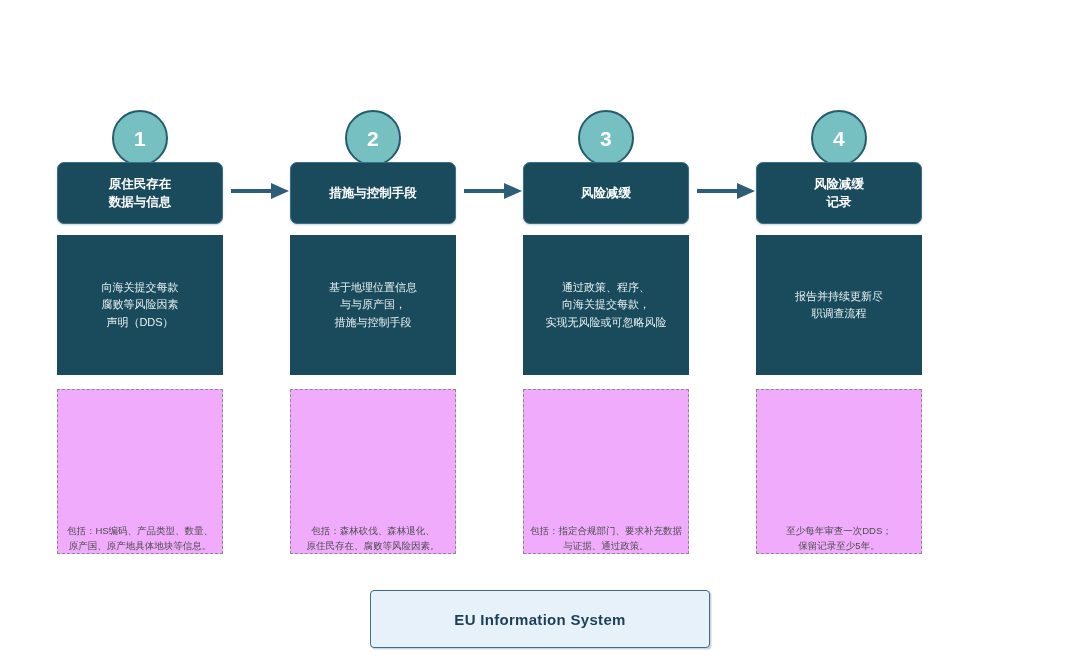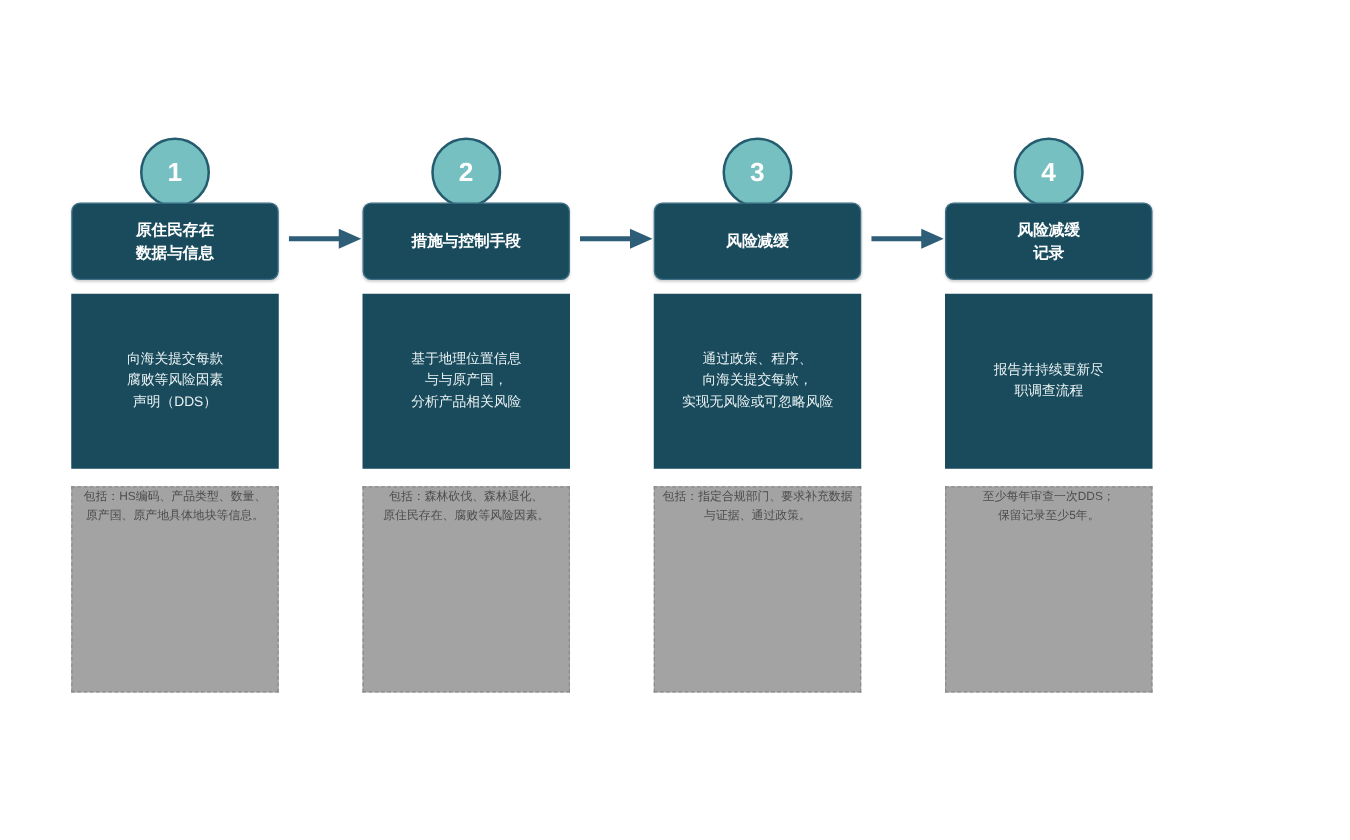--- a/index.html
+++ b/index.html
@@ -105,24 +105,24 @@
   
   .note-box {
     position: absolute;
     left: 0;
     top: 279px;
     width: 166px;
     height: 165px;
     box-sizing: border-box;
     border: 1.5px dashed #8a8a8a;
     display: flex;
-    align-items: flex-start;
+    align-items: flex-end;
     justify-content: center;
     padding: 0 4px;
-    background: #a3a3a3;
+    background: #f0abfc;
   }
   .note-label {
     color: #4d4d4d;
     font-size: 9.5px;
     line-height: 1.6;
     text-align: center;
     white-space: pre-line;
   }
 
   
@@ -183,21 +183,21 @@
   <div class="column" style="left:290px;">
     <div class="step-circle">
       <span class="step-circle-num">2</span>
     </div>
     <div class="header-box">
       <span class="header-label">措施与控制手段</span>
     </div>
     <div class="body-box">
       <span class="body-label">基于地理位置信息
 与与原产国，
-分析产品相关风险</span>
+措施与控制手段</span>
     </div>
     <div class="note-box">
       <span class="note-label">包括：森林砍伐、森林退化、
 原住民存在、腐败等风险因素。</span>
     </div>
   </div>
 
   <div class="column" style="left:523px;">
     <div class="step-circle">
       <span class="step-circle-num">3</span>
@@ -248,14 +248,17 @@
     </svg>
   </div>
 
   <div class="arrow" style="left:697px;">
     <svg width="58" height="22" viewBox="0 0 58 22">
       <line x1="0" y1="11" x2="42" y2="11" stroke="#2e5e77" stroke-width="4"></line>
       <polygon points="40,3 58,11 40,19" fill="#2e5e77"></polygon>
     </svg>
   </div>
 
+  <div class="banner">
+    <span class="banner-label">EU Information System</span>
+  </div>
 
 </div>
 
 </body></html>

